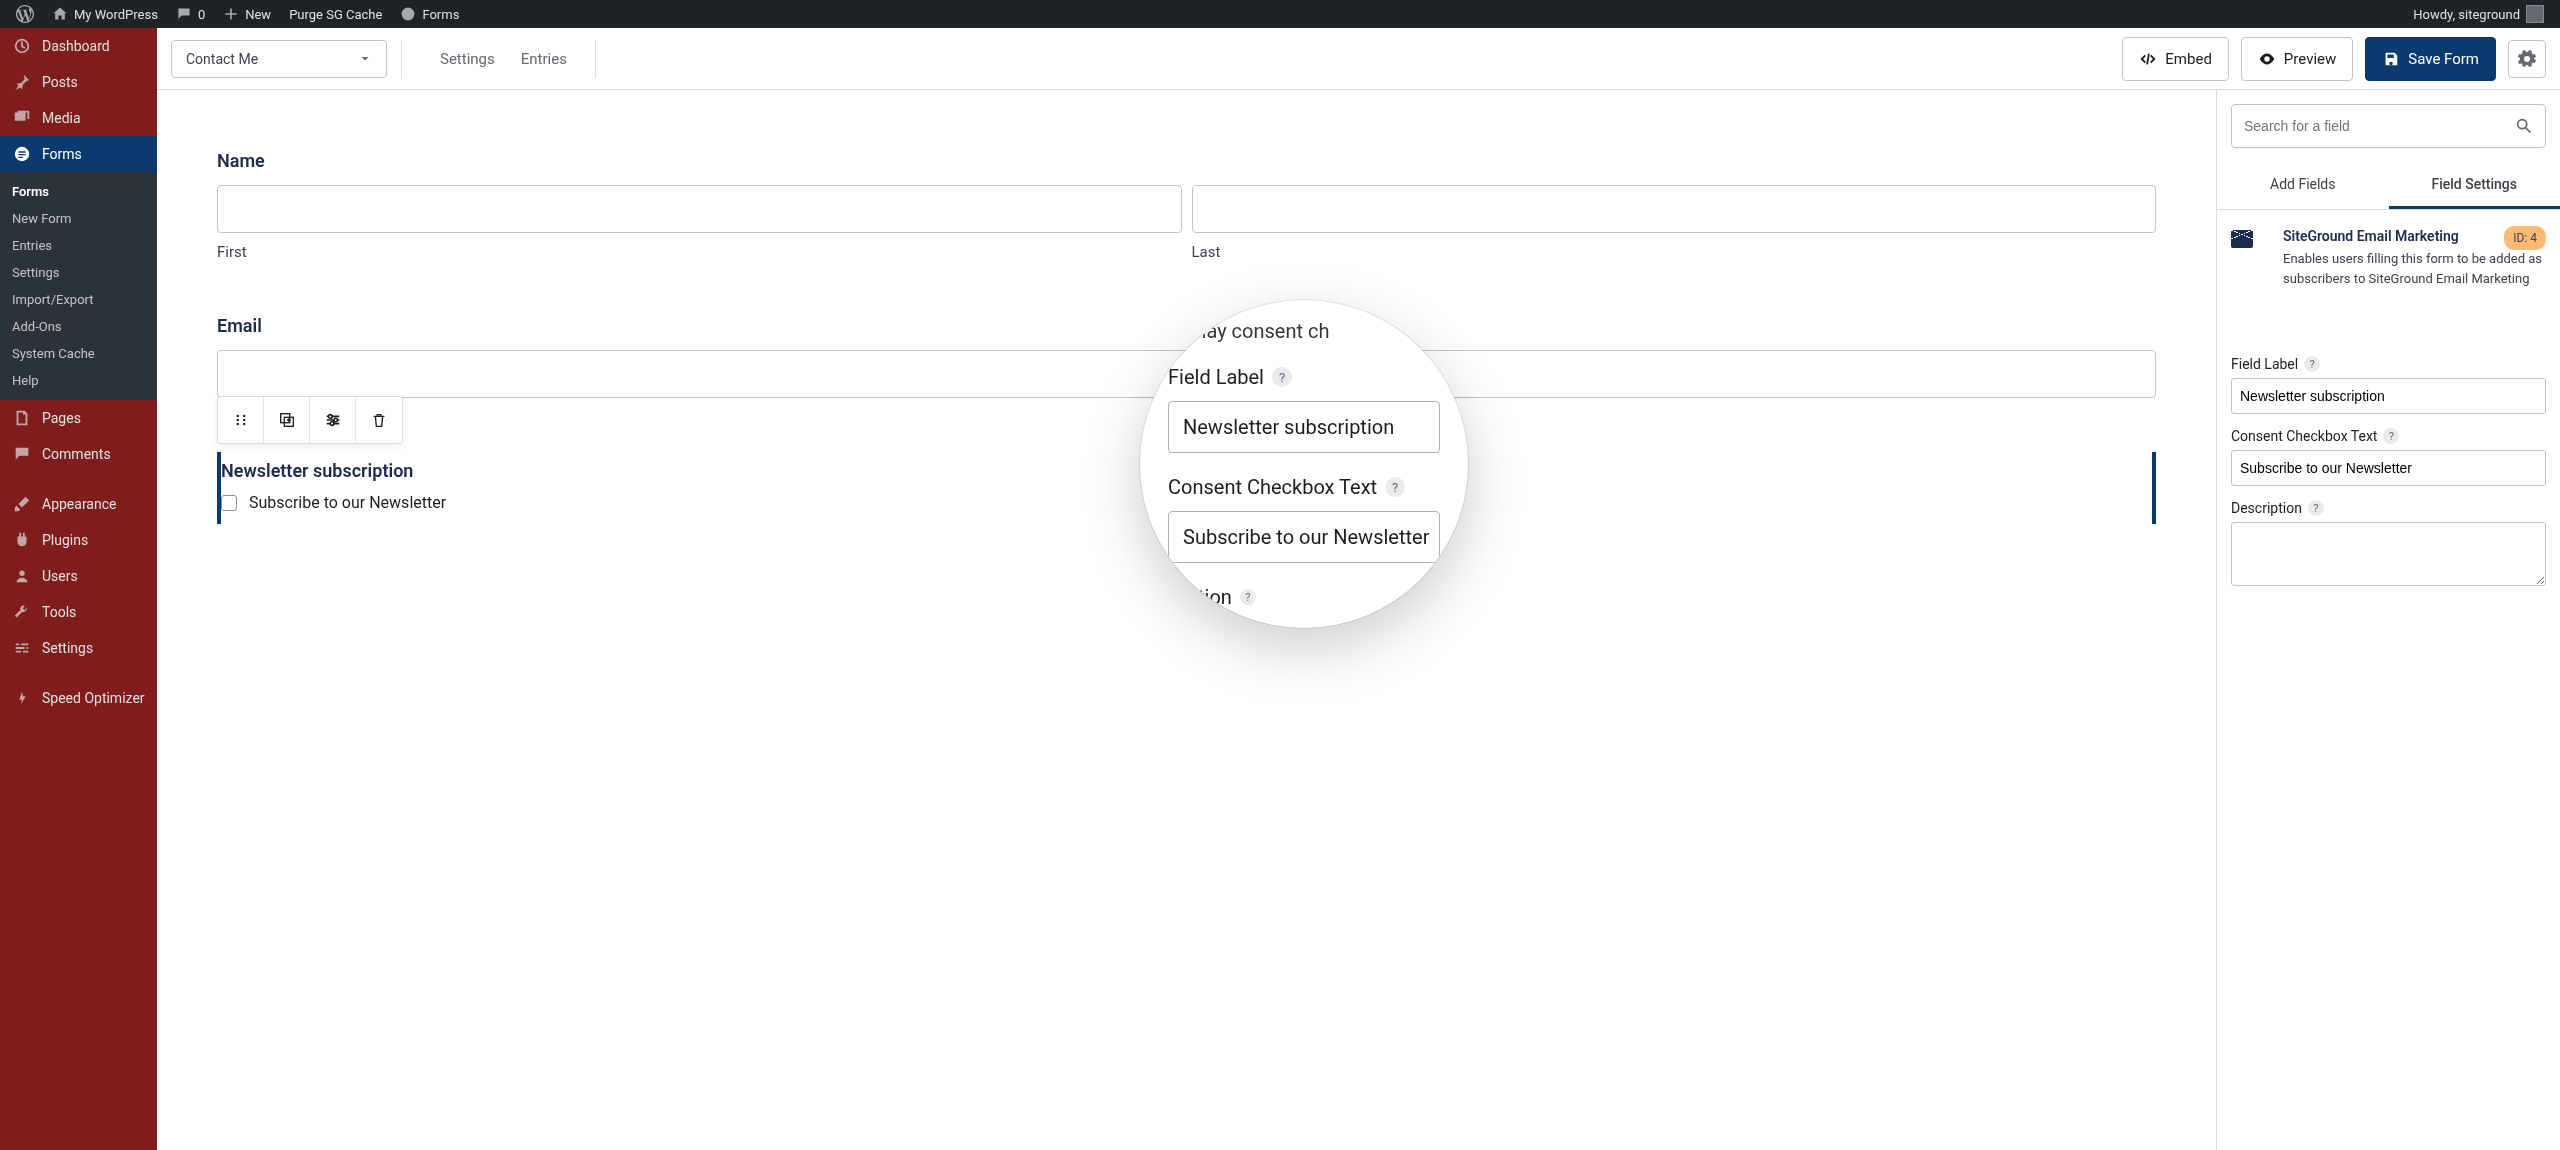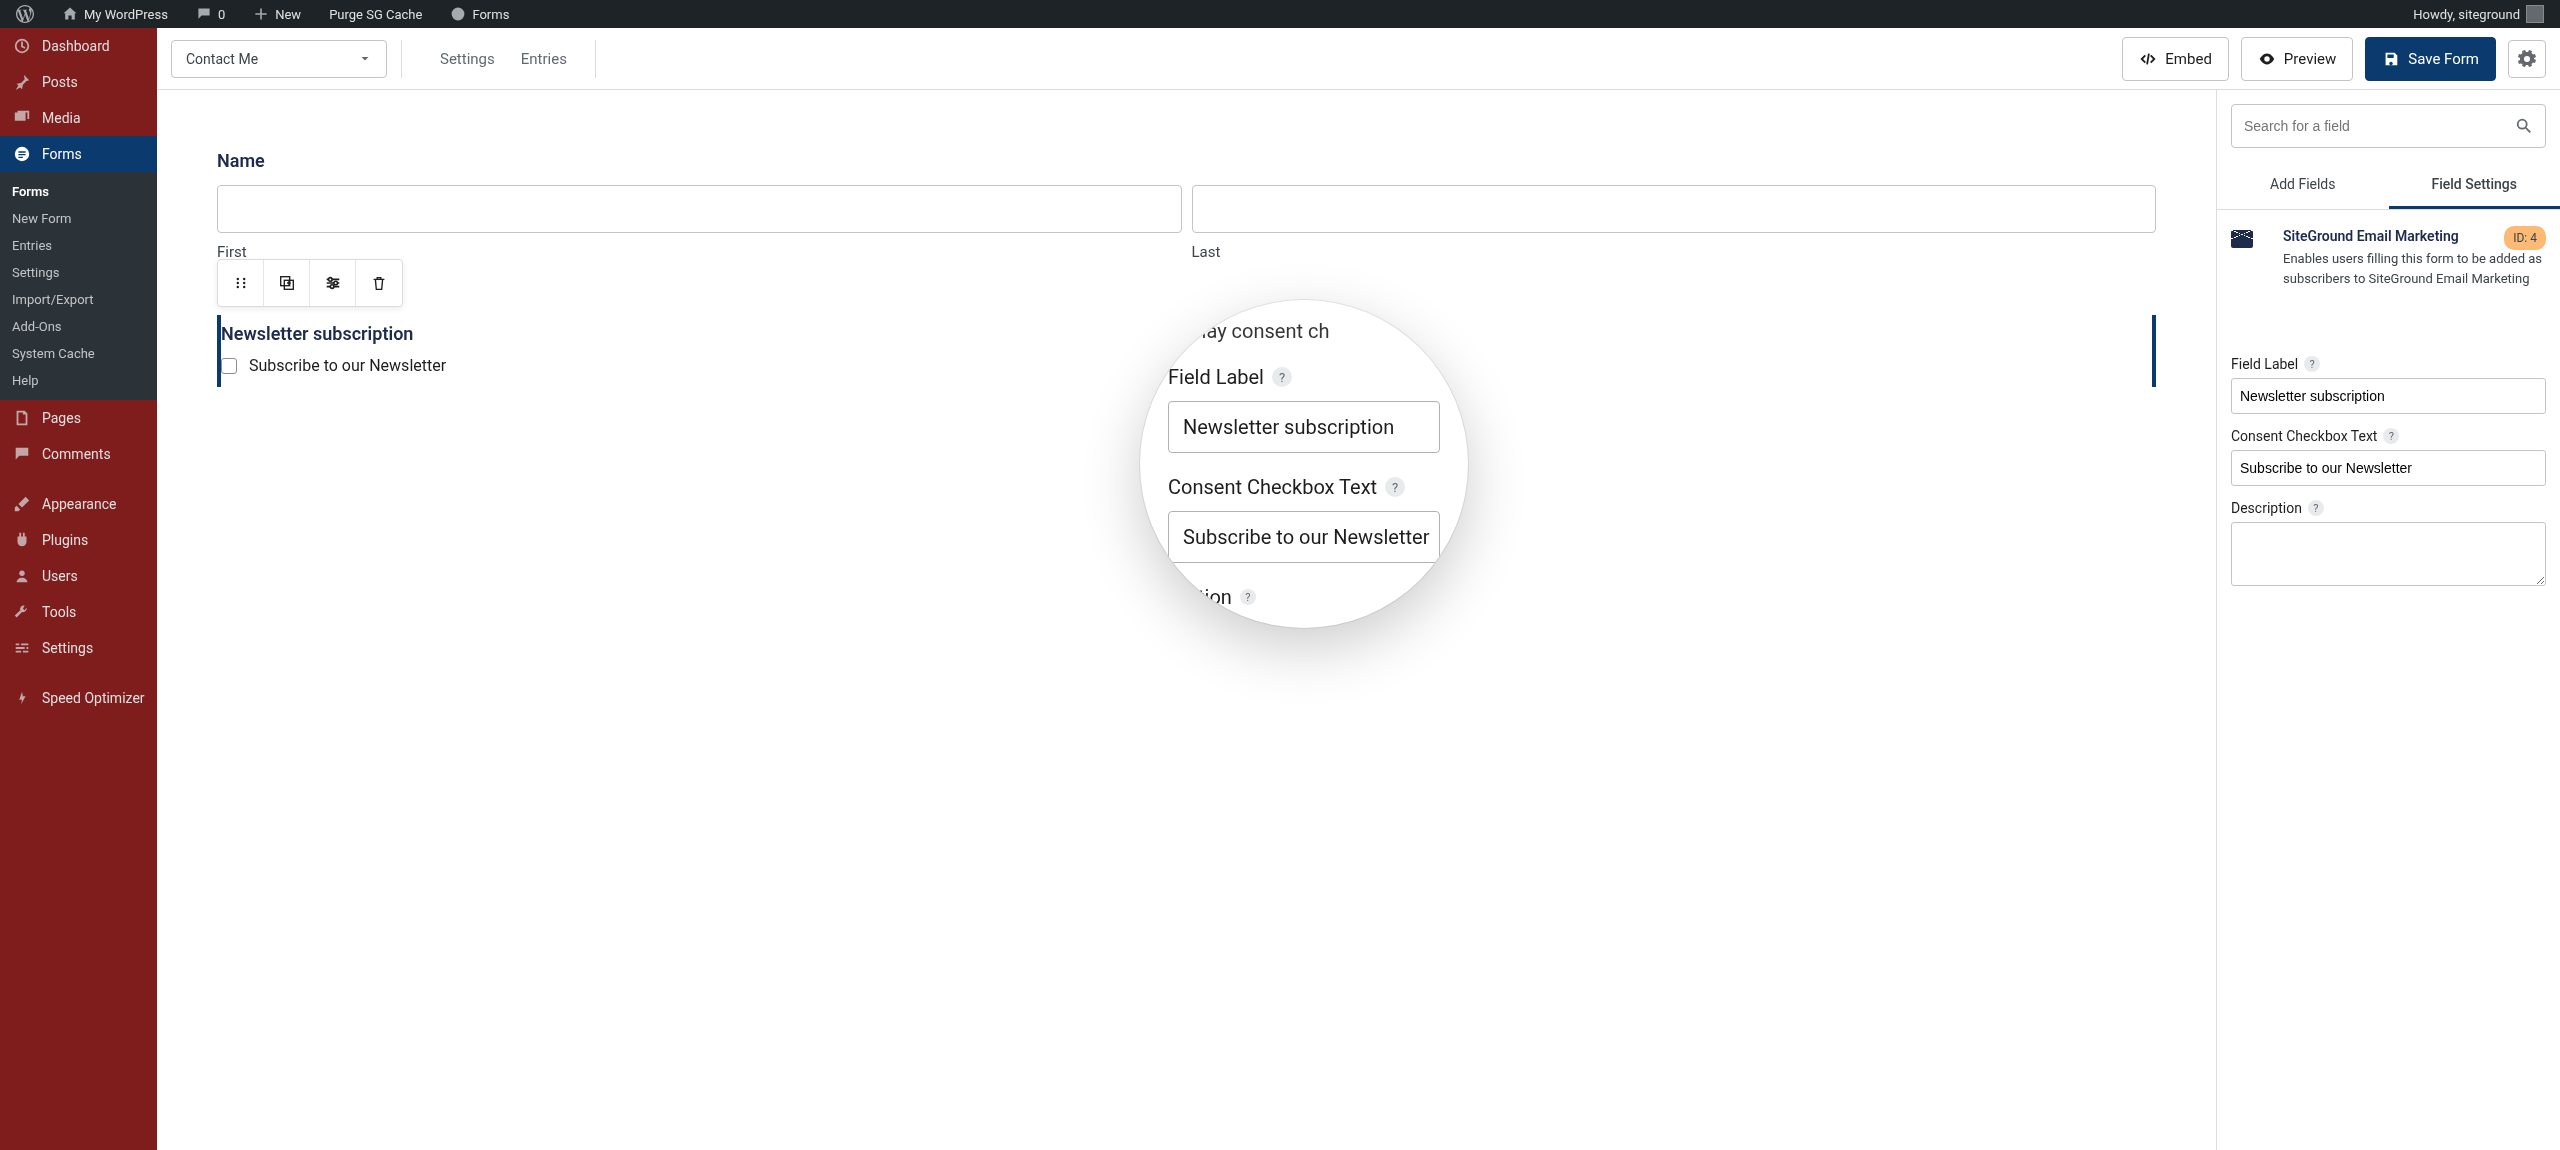--- a/index.html
+++ b/index.html
@@ -1,20 +1,20 @@
 <!DOCTYPE html>
 <html><head>
 <meta charset="utf-8">
 <style>
 * { box-sizing: border-box; margin: 0; padding: 0; }
 body { font-family: -apple-system, BlinkMacSystemFont, "Segoe UI", Roboto, sans-serif; font-size: 13px; color: #1e1e1e; overflow: hidden; }
 
 
 .admin-bar { background: #1d2327; color: #f0f0f1; height: 28px; display: flex; align-items: center; padding: 0 8px; font-size: 13px; justify-content: space-between; }
-.admin-bar-left, .admin-bar-right { display: flex; align-items: flex-start; gap: 12px; }
+.admin-bar-left, .admin-bar-right { display: flex; align-items: flex-start; gap: 2px; }
 .admin-bar-item { display: flex; align-items: center; gap: 6px; padding: 0 8px; height: 28px; cursor: pointer; color: #e0e0e0; }
 .admin-bar .avatar { width: 18px; height: 18px; background: #646970; border: 1px solid #888; }
 
 
 .wrap { display: flex; height: calc(100vh - 28px); }
 .sidebar { width: 157px; background: #7f1d1d; color: #f0f0f1; font-size: 14px; overflow-y: auto; flex-shrink: 0; }
 .menu-item { display: flex; align-items: center; gap: 10px; padding: 8px 12px; cursor: pointer; color: #e0e0e0; position: relative; }
 .menu-item.top { font-size: 14px; }
 .menu-item.active { background: #0b3a6f; color: #fff; }
 .menu-item.active::after { content: ""; position: absolute; right: -8px; top: 50%; transform: translateY(-50%); border: 8px solid transparent; border-right-color: #f0f0f1; }
@@ -295,20 +295,24 @@
               <input class="text-input" style="">
               <div class="sub-label">First</div>
             </div>
             <div class="name-col">
               <input class="text-input" style="">
               <div class="sub-label">Last</div>
             </div>
           </div>
         </div>
 
+        <div class="field-block">
+          <div class="field-label">Email</div>
+          <input class="text-input" style="">
+        </div>
 
         <div class="selected-block">
           <div class="block-toolbar">
             <div class="tb-btn">
                 <svg width="16" height="16" viewBox="0 0 20 20" fill="#1e1e1e">
                   <circle cx="6" cy="5" r="1.5"></circle>
                   <circle cx="6" cy="10" r="1.5"></circle>
                   <circle cx="6" cy="15" r="1.5"></circle>
                   <circle cx="14" cy="5" r="1.5"></circle>
                   <circle cx="14" cy="10" r="1.5"></circle>

